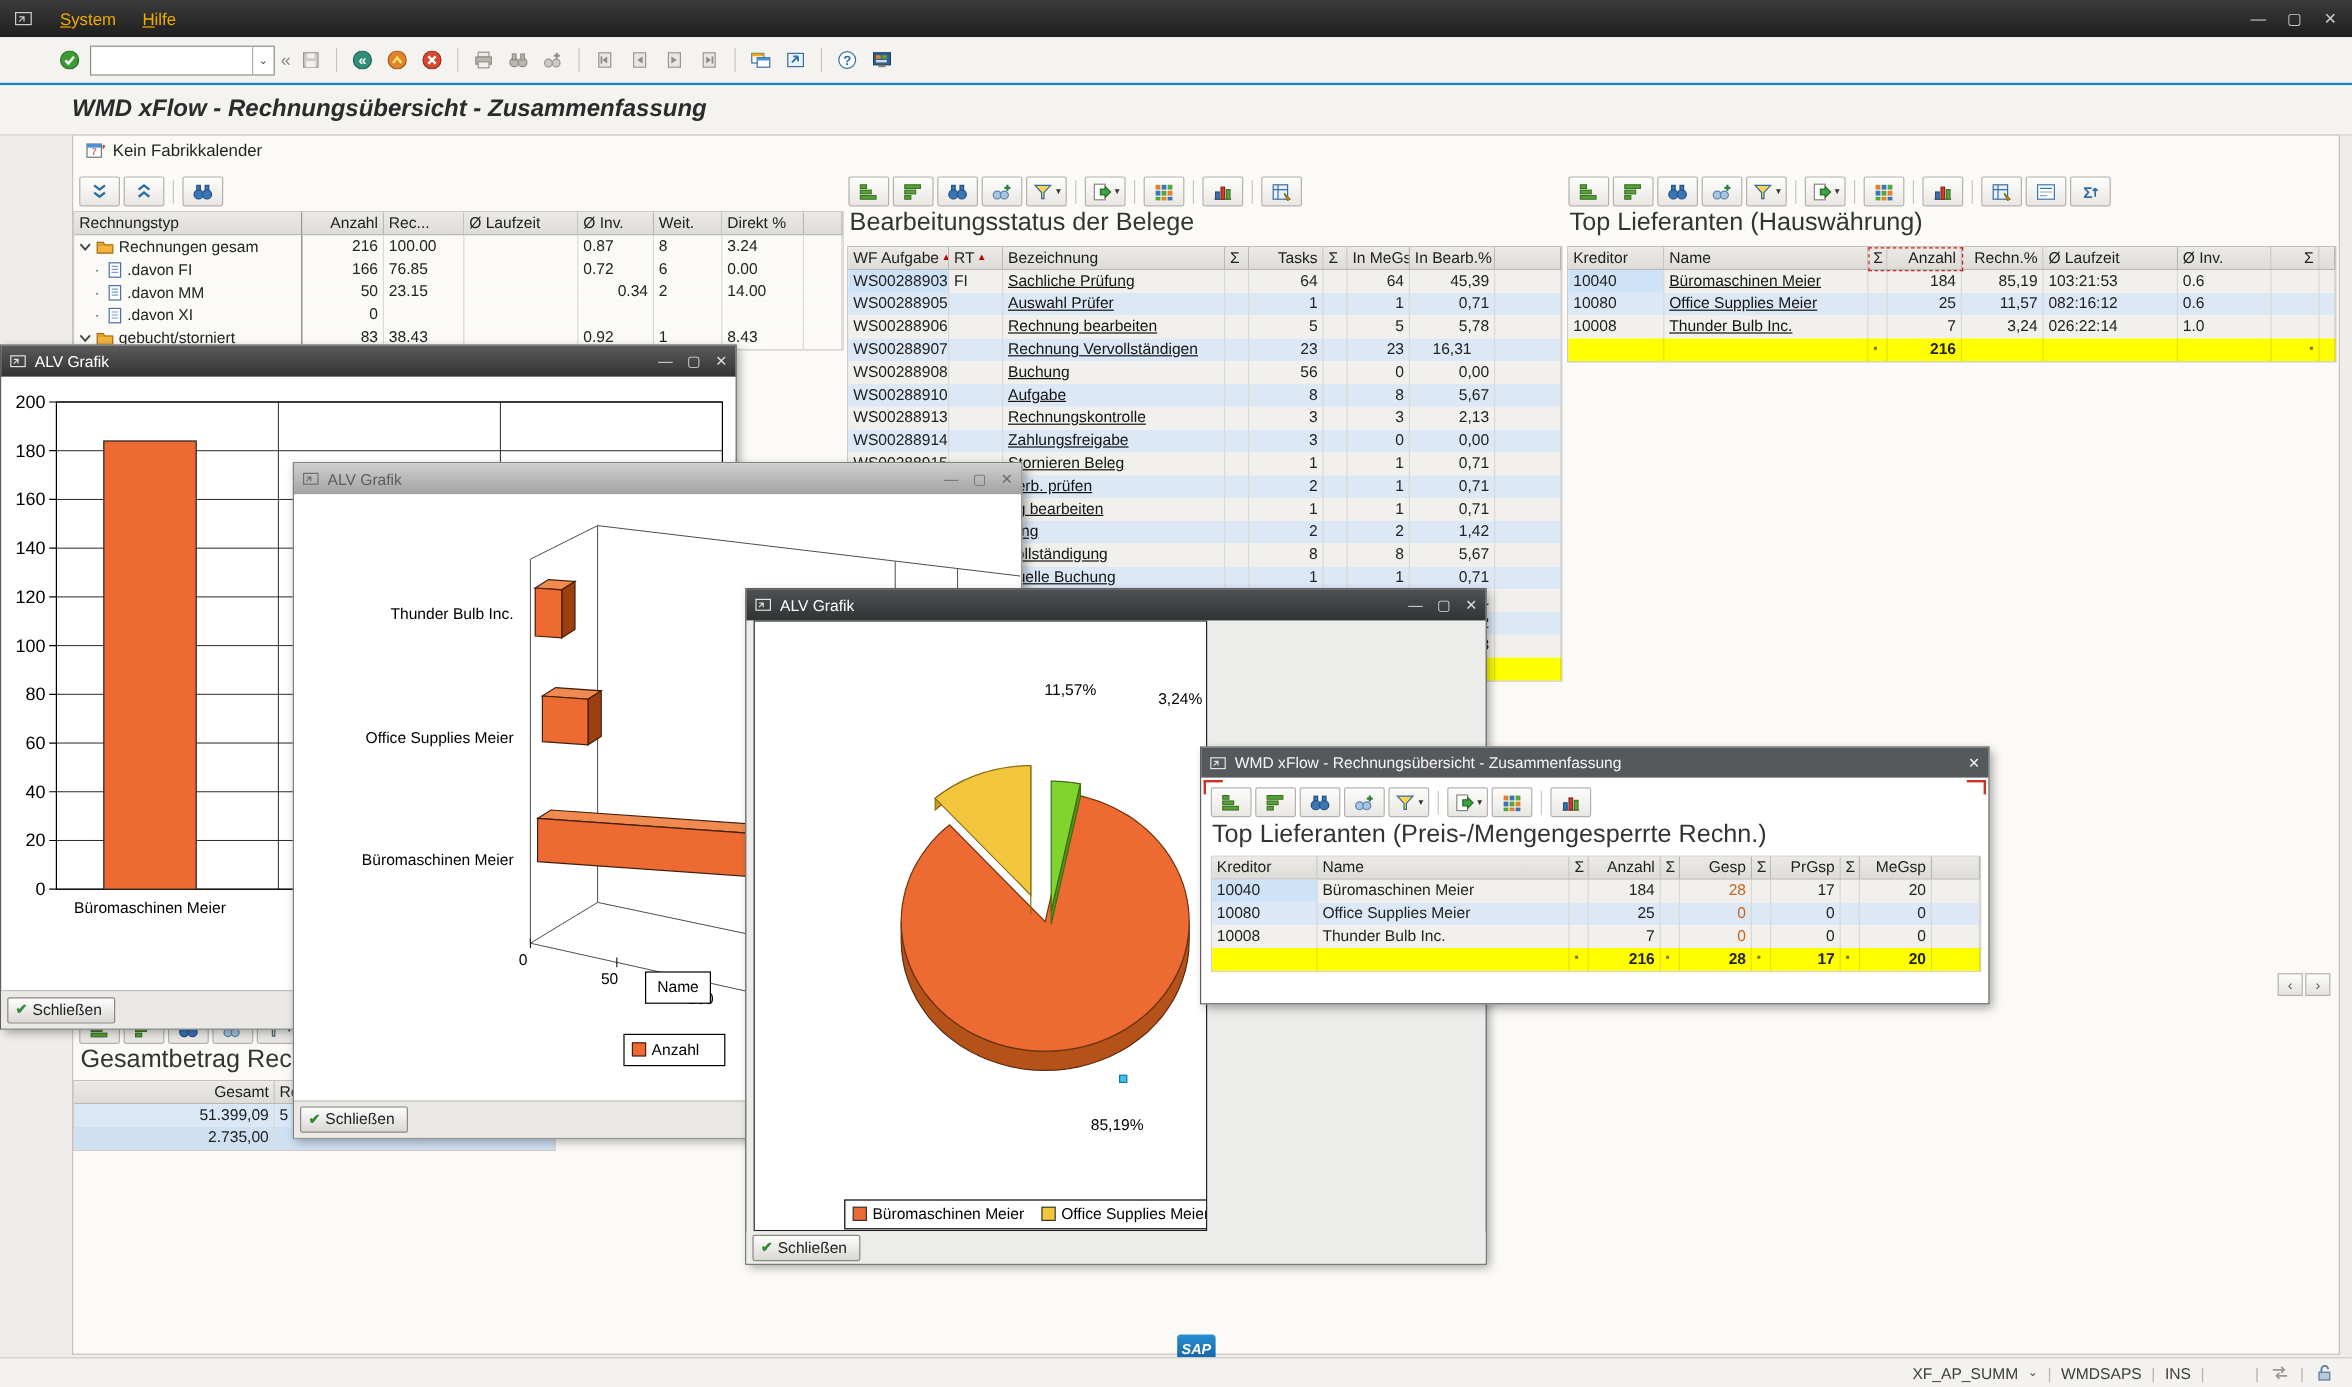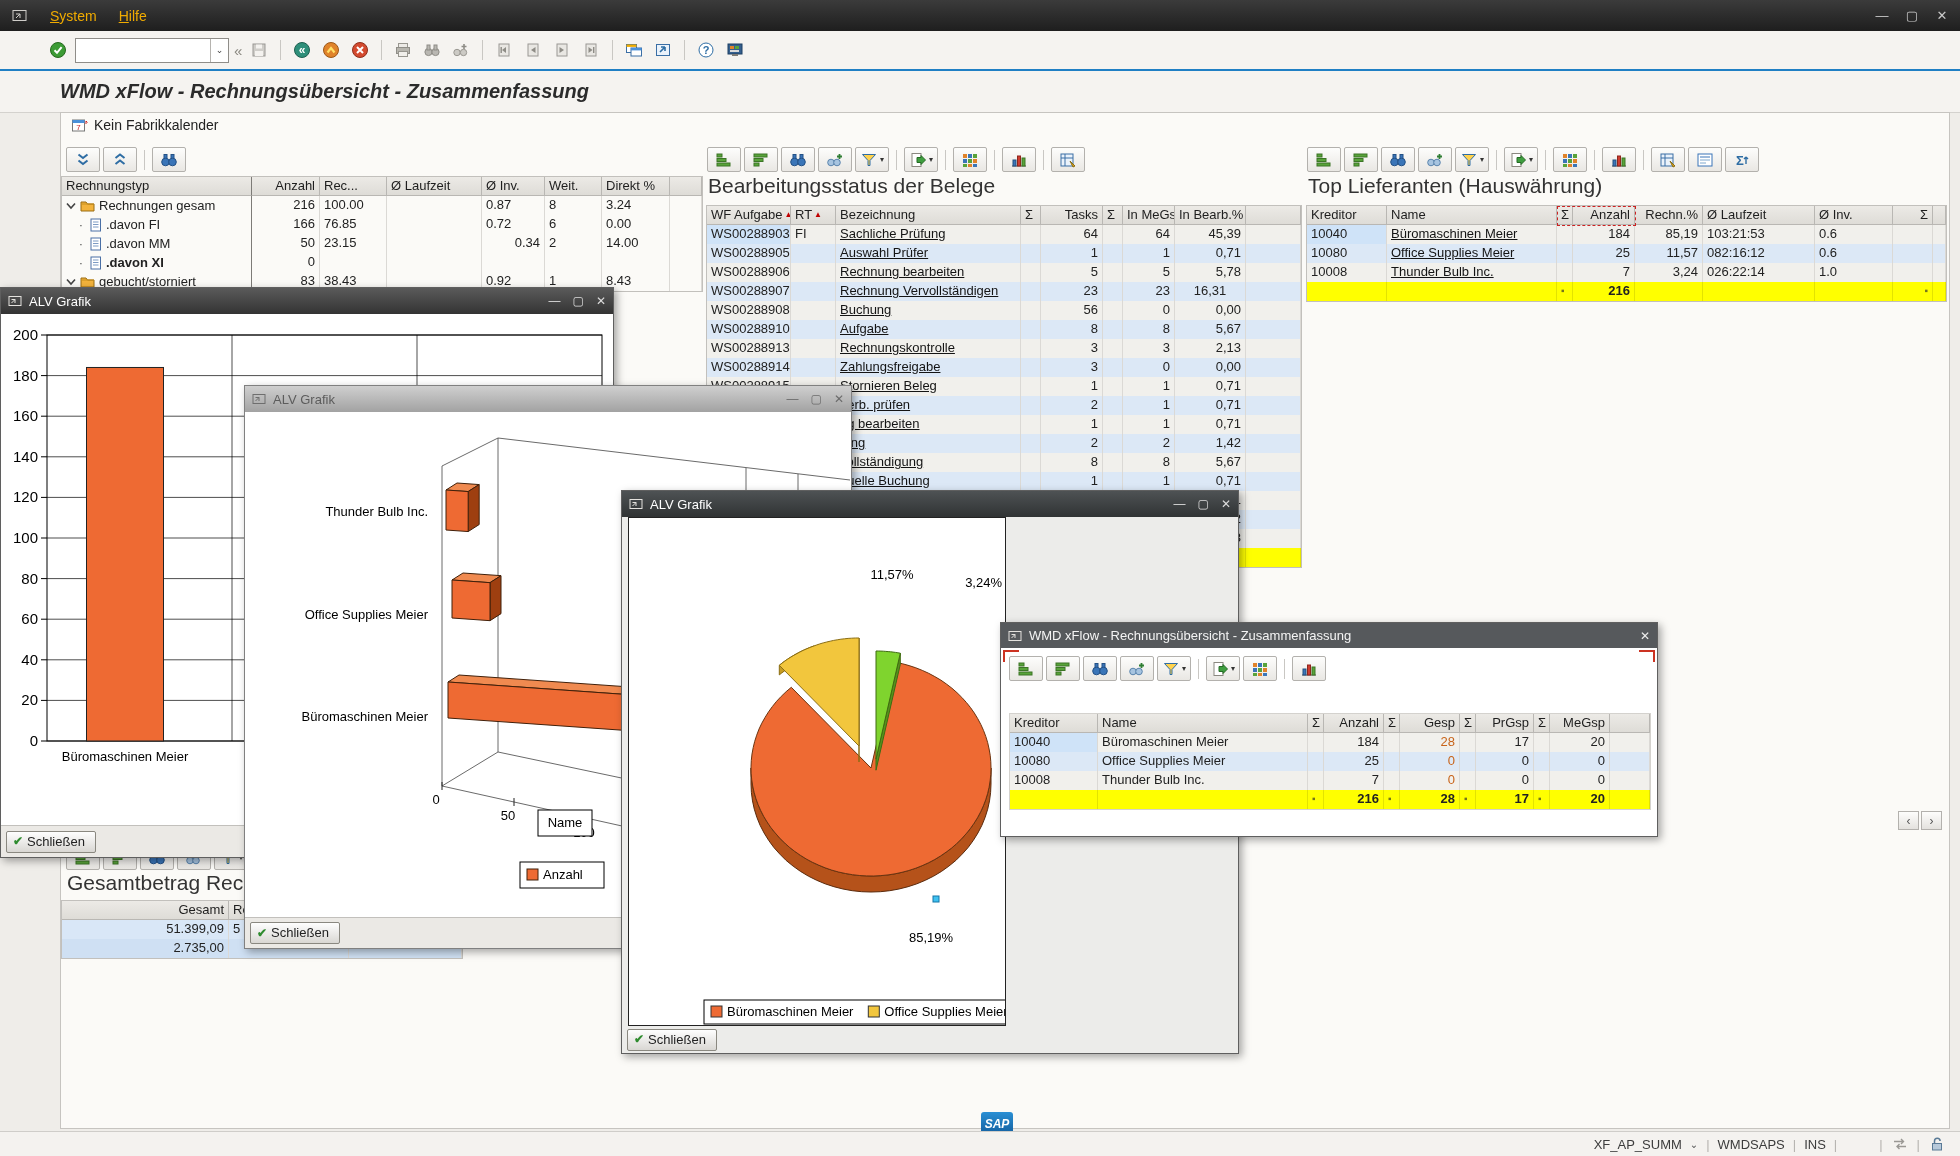--- a/index.html
+++ b/index.html
@@ -352,21 +352,21 @@
         <div class="gcell" style="width: 190px; text-align: left; border-right: 1px solid rgb(125, 123, 119); display: flex; align-items: center; gap: 4px;">
           <span style="width: 10px; text-align: center; color: rgb(85, 85, 85); margin-left: 10px;">·</span>
           <span class="icon">
             <svg width="12" height="14">
               <rect x="1" y="1" width="9.5" height="12" fill="#fff" stroke="#4a6fa5"></rect>
               <line x1="3" y1="4" x2="8.5" y2="4" stroke="#7d9bc4"></line>
               <line x1="3" y1="6.5" x2="8.5" y2="6.5" stroke="#7d9bc4"></line>
               <line x1="3" y1="9" x2="8.5" y2="9" stroke="#7d9bc4"></line>
             </svg>
           </span>
-          <span style="overflow: hidden; white-space: nowrap; font-weight: bold;">.davon XI</span>
+          <span style="overflow: hidden; white-space: nowrap;">.davon XI</span>
         </div>
         <div class="gcell" style="width: 68px; text-align: right;">0</div>
         <div class="gcell" style="width: 67px; text-align: left;"></div>
         <div class="gcell" style="width: 95px; text-align: left;"></div>
         <div class="gcell" style="width: 63px; text-align: left;"></div>
         <div class="gcell" style="width: 57px; text-align: left;"></div>
         <div class="gcell" style="width: 68px; text-align: left;"></div>
         <div class="gcell" style="width: 32px; text-align: left;"></div>
       </div>
       <div class="grow" style="background: rgb(251, 250, 247);">
@@ -1218,20 +1218,21 @@
           <span class="icon">
             <svg width="18" height="16" viewBox="0 0 18 16">
               <line x1="2" y1="14" x2="16" y2="14" stroke="#555"></line>
               <rect x="3" y="8" width="3" height="6" fill="#3a75b8" stroke="#24507f"></rect>
               <rect x="7.5" y="4" width="3" height="10" fill="#cc3b2f" stroke="#8f241b"></rect>
               <rect x="12" y="6" width="3" height="8" fill="#58a33a" stroke="#3c7526"></rect>
             </svg>
           </span>
         </span>
       </div>
+    <div style="position:absolute;left:9px;top:61px;font-size:21px;color:#333;">Top Lieferanten (Preis-/Mengengesperrte Rechn.)</div>
     <div id="dlg-grid" class="grid" style="left: 8px; top: 90px; border-color: rgb(212, 210, 206); width: 640px; position: absolute;">
         <div class="grow ghead">
           <div class="gcell" style="width: 88px; text-align: left;">Kreditor</div>
           <div class="gcell" style="width: 210px; text-align: left;">Name</div>
           <div class="gcell" style="width: 16px; text-align: left;">Σ</div>
           <div class="gcell" style="width: 60px; text-align: right;">Anzahl</div>
           <div class="gcell" style="width: 16px; text-align: left;">Σ</div>
           <div class="gcell" style="width: 60px; text-align: right;">Gesp</div>
           <div class="gcell" style="width: 16px; text-align: left;">Σ</div>
           <div class="gcell" style="width: 58px; text-align: right;">PrGsp</div>

